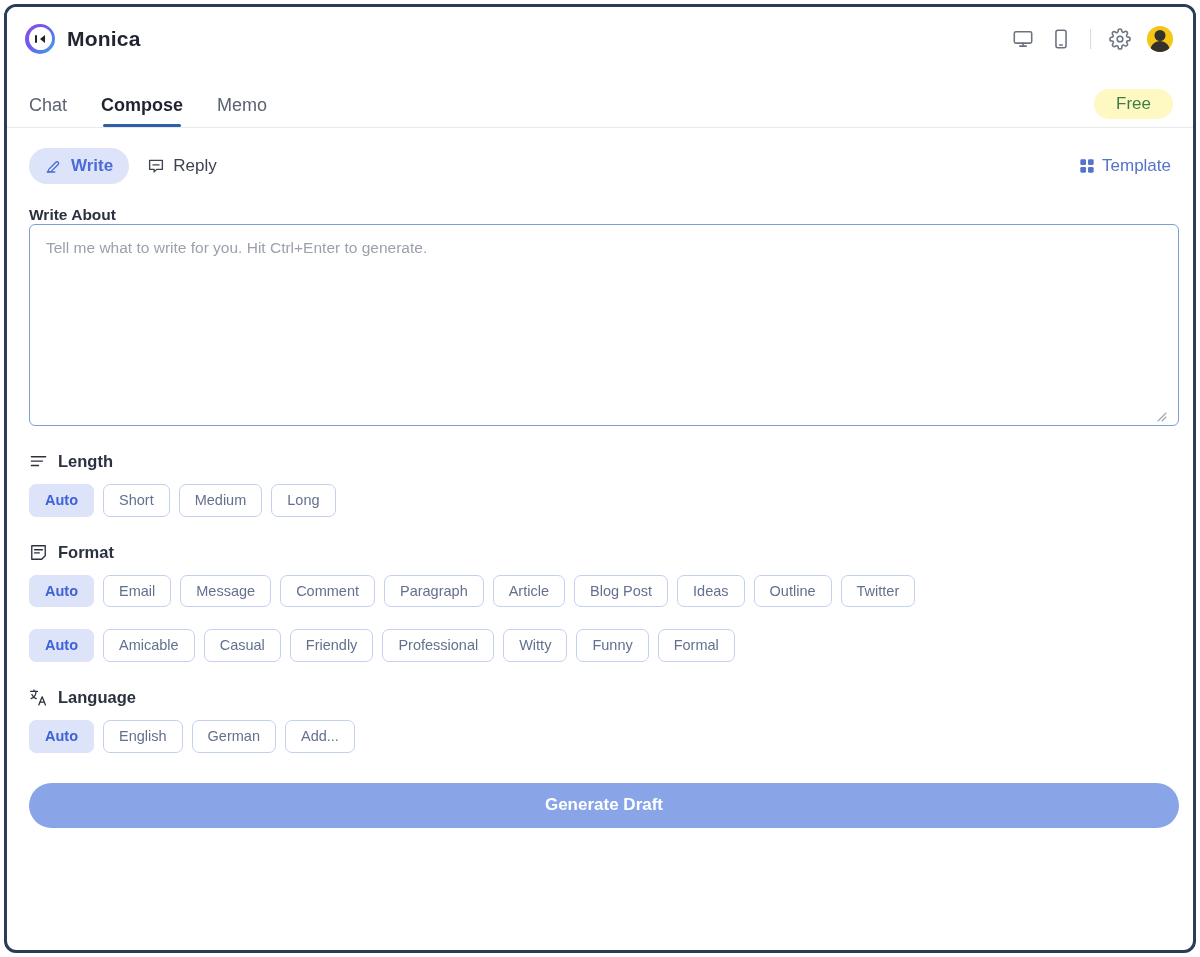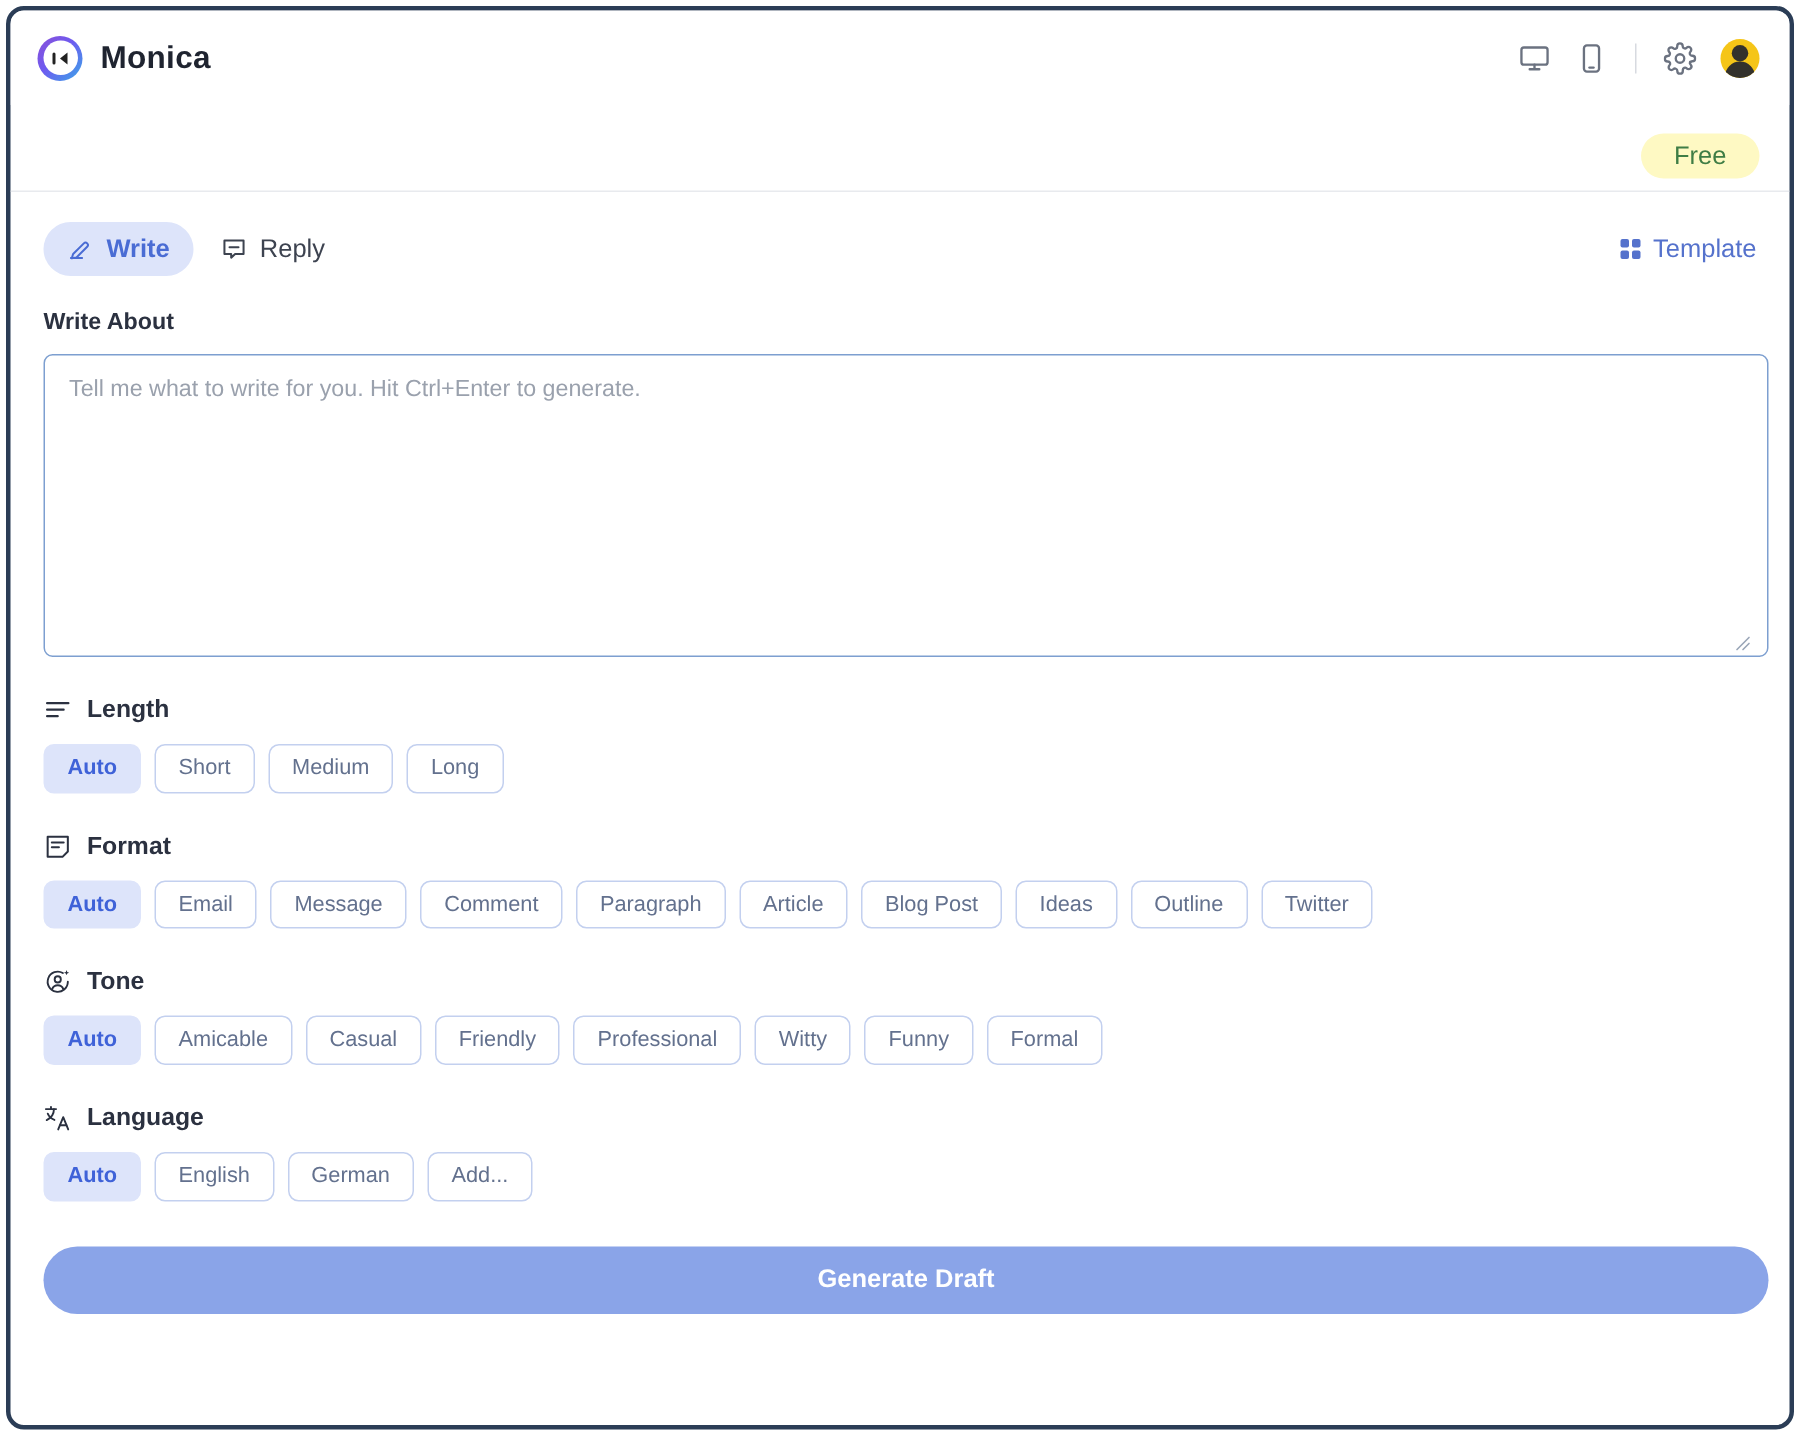--- a/index.html
+++ b/index.html
@@ -177,21 +177,20 @@
     cursor: pointer;
   }
   #template-icon { width: 16px; height: 16px; }
   #template-icon svg { display: block; width: 100%; height: 100%; }
 
   
   #write-about-label {
     font-size: 15.5px;
     font-weight: bold;
     color: #2b3140;
-    margin-bottom: 12px;
   }
   #prompt-wrap { position: relative; }
   #prompt-input {
     width: 1150px;
     height: 202px;
     border: 1px solid #7d9fd0;
     border-radius: 6px;
     padding: 14px 16px;
     font-size: 15.5px;
     font-family: "Liberation Sans", sans-serif;
@@ -300,20 +299,25 @@
         <svg viewBox="0 0 24 24" fill="none" stroke="currentColor" stroke-width="1.7" stroke-linecap="round" stroke-linejoin="round">
           <circle cx="12" cy="12" r="3.1"></circle>
           <path d="M19.3 14.5a1.6 1.6 0 00.32 1.77l.06.06a2 2 0 11-2.83 2.83l-.06-.06a1.6 1.6 0 00-1.77-.32 1.6 1.6 0 00-.97 1.47V21a2 2 0 11-4 0v-.1a1.6 1.6 0 00-1.05-1.46 1.6 1.6 0 00-1.77.32l-.06.06a2 2 0 11-2.83-2.83l.06-.06a1.6 1.6 0 00.32-1.77 1.6 1.6 0 00-1.47-.97H3a2 2 0 110-4h.1a1.6 1.6 0 001.46-1.05 1.6 1.6 0 00-.32-1.77l-.06-.06a2 2 0 112.83-2.83l.06.06a1.6 1.6 0 001.77.32H9a1.6 1.6 0 00.97-1.47V3a2 2 0 114 0v.1a1.6 1.6 0 00.97 1.47 1.6 1.6 0 001.77-.32l.06-.06a2 2 0 112.83 2.83l-.06.06a1.6 1.6 0 00-.32 1.77V9a1.6 1.6 0 001.47.97H21a2 2 0 110 4h-.1a1.6 1.6 0 00-1.46.97z"></path>
         </svg>
       </span>
       <span id="avatar"></span>
     </div>
   </div>
 
   <div id="tabbar">
+    <div id="tabs">
+      <div class="tab">Chat</div>
+      <div class="tab active">Compose</div>
+      <div class="tab">Memo</div>
+    </div>
     <div id="tab-spacer"></div>
     <div id="plan-badge">Free</div>
   </div>
 
   <div id="content">
 
     <div id="mode-row">
       <div id="mode-toggle">
         <div class="mode-btn active">
           <span class="mode-ico">
@@ -393,31 +397,20 @@
         <button class="chip">Paragraph</button>
         <button class="chip">Article</button>
         <button class="chip">Blog Post</button>
         <button class="chip">Ideas</button>
         <button class="chip">Outline</button>
         <button class="chip">Twitter</button>
       </div>
     </div>
 
     <div class="opt-group">
-      <div class="opt-head">
-        <span class="opt-ico">
-          <svg viewBox="0 0 24 24" fill="none" stroke="currentColor" stroke-width="1.6" stroke-linecap="round" stroke-linejoin="round">
-            <path d="M20.5 12a8.5 8.5 0 11-4.2-7.35"></path>
-            <circle cx="12" cy="10" r="2.6"></circle>
-            <path d="M7.3 18.2a5 5 0 019.4 0"></path>
-            <path d="M19.4 2.2l.6 1.6 1.6.6-1.6.6-.6 1.6-.6-1.6-1.6-.6 1.6-.6z" fill="currentColor" stroke="none"></path>
-          </svg>
-        </span>
-        <span class="opt-title">Tone</span>
-      </div>
       <div class="chips">
         <button class="chip selected">Auto</button>
         <button class="chip">Amicable</button>
         <button class="chip">Casual</button>
         <button class="chip">Friendly</button>
         <button class="chip">Professional</button>
         <button class="chip">Witty</button>
         <button class="chip">Funny</button>
         <button class="chip">Formal</button>
       </div>

